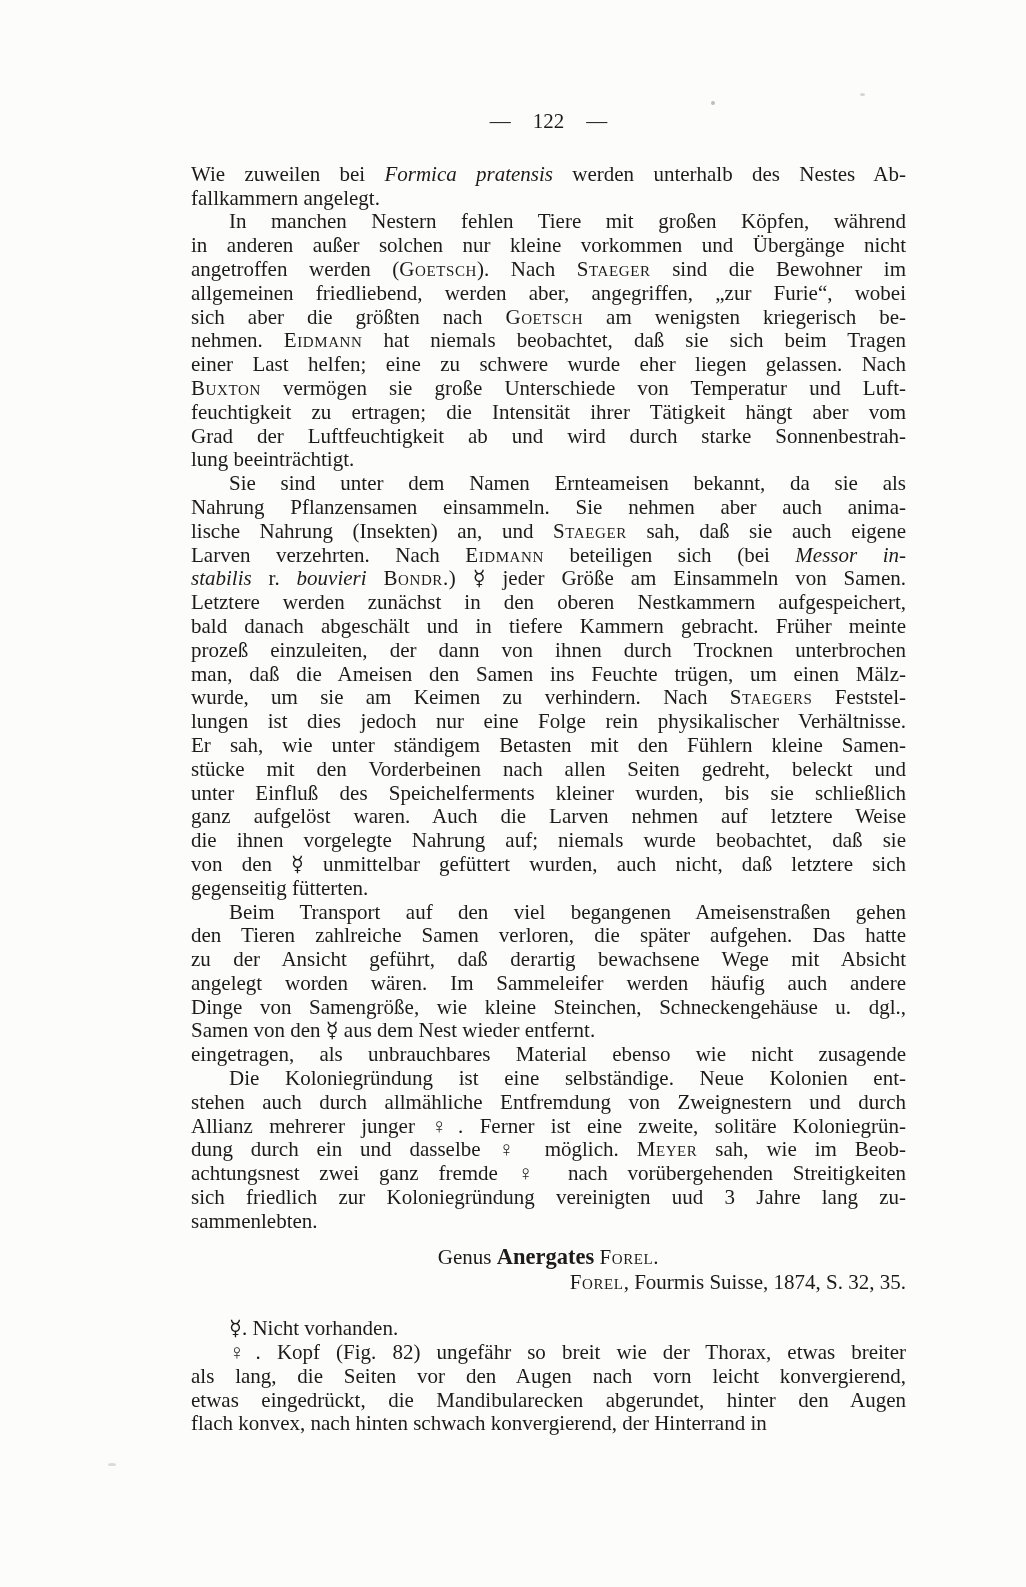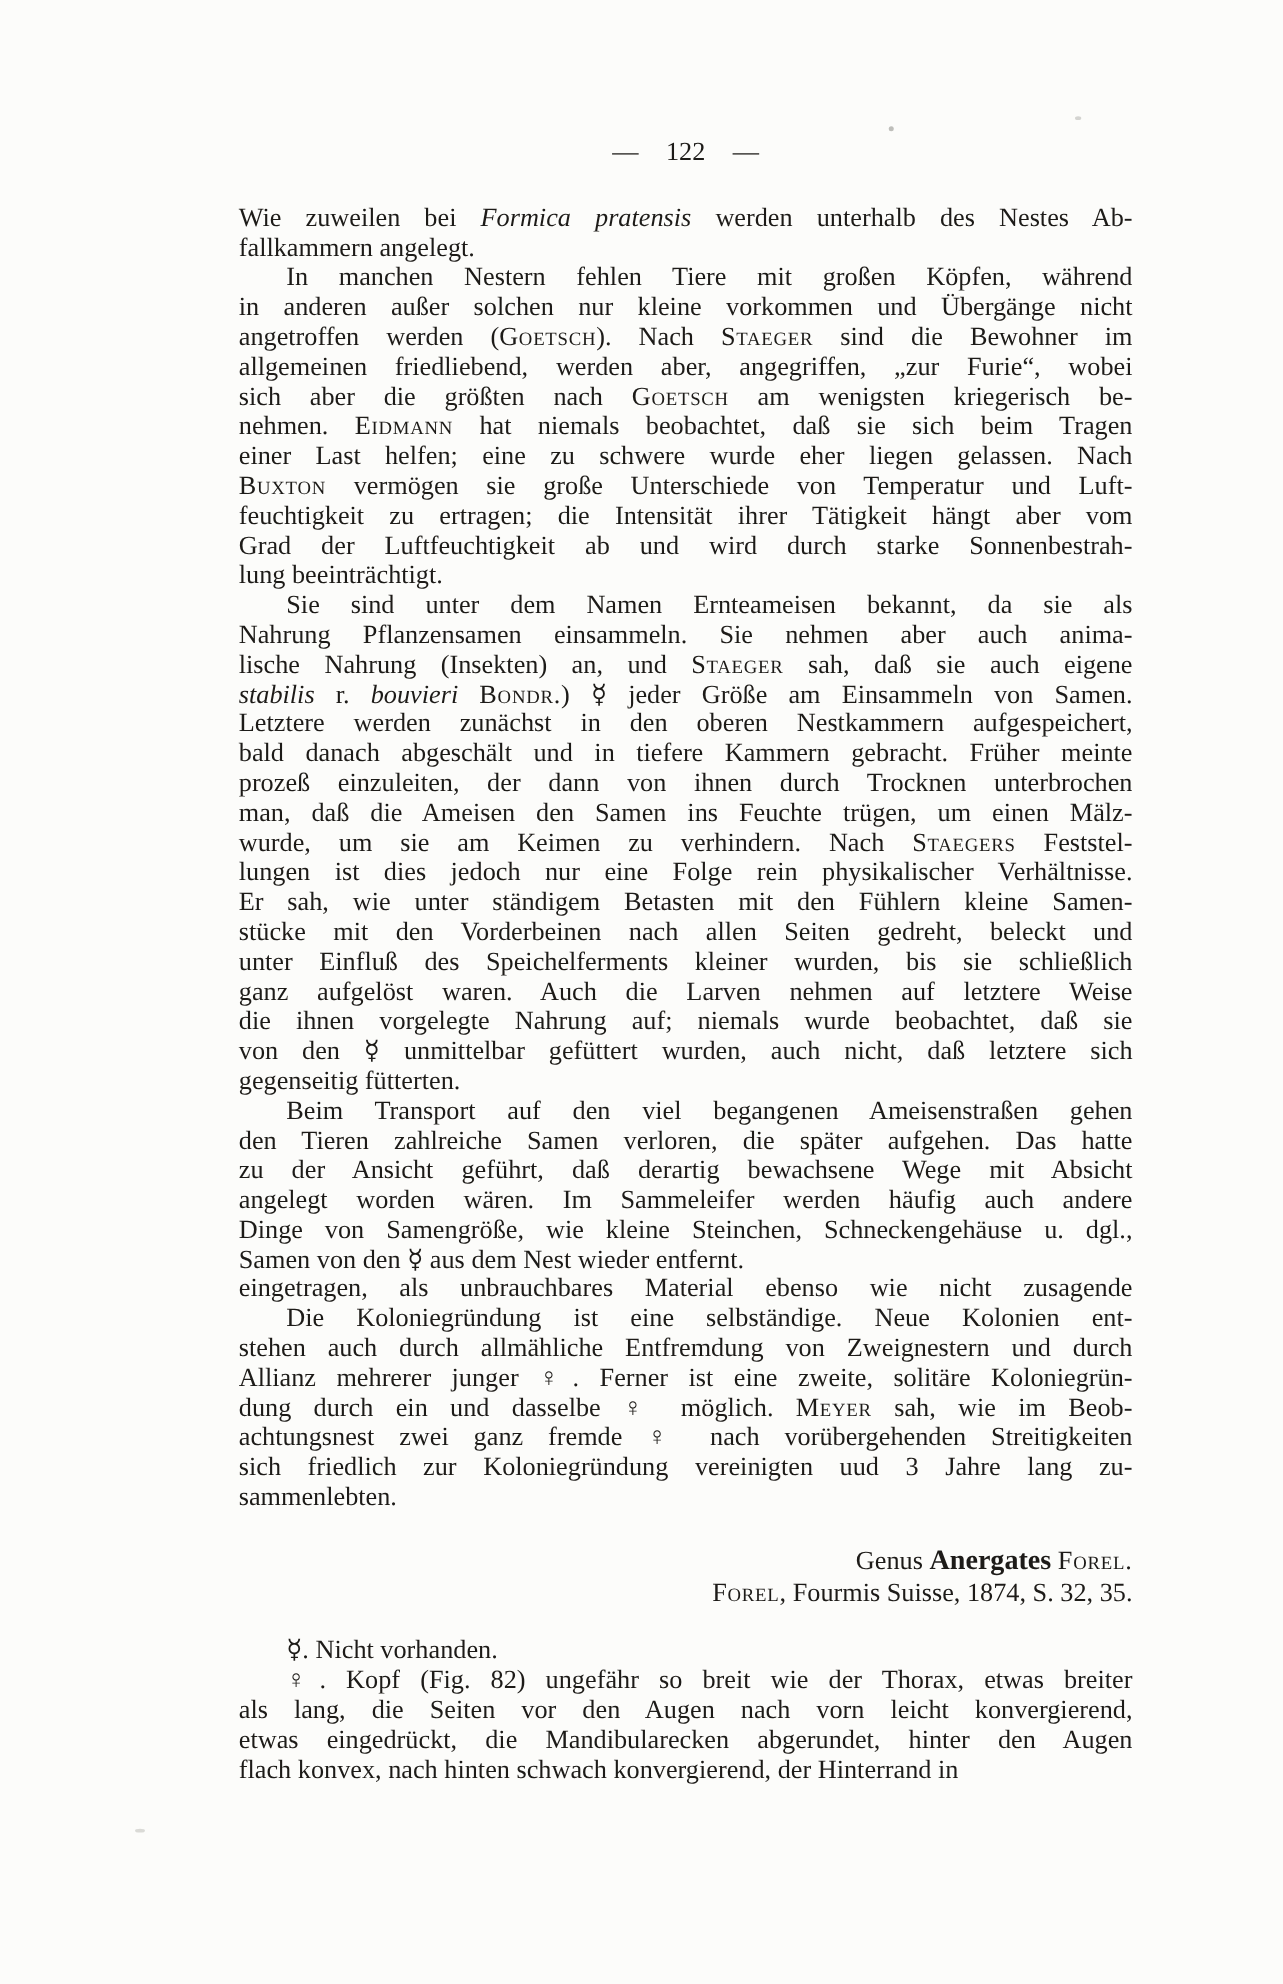--- a/index.html
+++ b/index.html
@@ -28,21 +28,21 @@
   }
   .block { margin: 0; }
   .line { min-height: 23.8px; }
   .para .line.just {
     text-align: justify;
     text-align-last: justify;
     white-space: nowrap;
   }
   .para .line.last { text-align: left; white-space: nowrap; }
   .para.indent .line:first-child { text-indent: 38px; }
-  .heading { text-align: right; margin-top: 26px; }
+  .heading { text-align: center; margin-top: 11px; }
   .heading .line, .subheading .line { white-space: nowrap; }
   .subheading { text-align: right; margin-top: 2px; margin-bottom: 22px; }
   .i { font-style: italic; }
   .sc { font-variant: small-caps; letter-spacing: 0.6px; }
   .b { font-weight: 700; font-size: 22.5px; }
   .speck {
     position: absolute;
     background: #8a8a85;
     border-radius: 50%;
   }
@@ -74,20 +74,21 @@
         <div class="line just"><span>einer Last helfen; eine zu schwere wurde eher liegen gelassen. Nach</span></div>
         <div class="line just"><span class="sc">Buxton</span><span> vermögen sie große Unterschiede von Temperatur und Luft-</span></div>
         <div class="line just"><span>feuchtigkeit zu ertragen; die Intensität ihrer Tätigkeit hängt aber vom</span></div>
         <div class="line just"><span>Grad der Luftfeuchtigkeit ab und wird durch starke Sonnenbestrah-</span></div>
         <div class="line last"><span>lung beeinträchtigt.</span></div>
       </div>
       <div class="block para indent">
         <div class="line just"><span>Sie sind unter dem Namen Ernteameisen bekannt, da sie als</span></div>
         <div class="line just"><span>Nahrung Pflanzensamen einsammeln. Sie nehmen aber auch anima-</span></div>
         <div class="line just"><span>lische Nahrung (Insekten) an, und </span><span class="sc">Staeger</span><span> sah, daß sie auch eigene</span></div>
+        <div class="line just"><span>Larven verzehrten. Nach </span><span class="sc">Eidmann</span><span> beteiligen sich (bei </span><span class="i">Messor in-</span></div>
         <div class="line just"><span class="i">stabilis</span><span> r. </span><span class="i">bouvieri</span><span> </span><span class="sc">Bondr.</span><span>) ☿ jeder Größe am Einsammeln von Samen.</span></div>
         <div class="line just"><span>Letztere werden zunächst in den oberen Nestkammern aufgespeichert,</span></div>
         <div class="line just"><span>bald danach abgeschält und in tiefere Kammern gebracht. Früher meinte</span></div>
         <div class="line just"><span>prozeß einzuleiten, der dann von ihnen durch Trocknen unterbrochen</span></div>
         <div class="line just"><span>man, daß die Ameisen den Samen ins Feuchte trügen, um einen Mälz-</span></div>
         <div class="line just"><span>wurde, um sie am Keimen zu verhindern. Nach </span><span class="sc">Staegers</span><span> Feststel-</span></div>
         <div class="line just"><span>lungen ist dies jedoch nur eine Folge rein physikalischer Verhältnisse.</span></div>
         <div class="line just"><span>Er sah, wie unter ständigem Betasten mit den Fühlern kleine Samen-</span></div>
         <div class="line just"><span>stücke mit den Vorderbeinen nach allen Seiten gedreht, beleckt und</span></div>
         <div class="line just"><span>unter Einfluß des Speichelferments kleiner wurden, bis sie schließlich</span></div>

